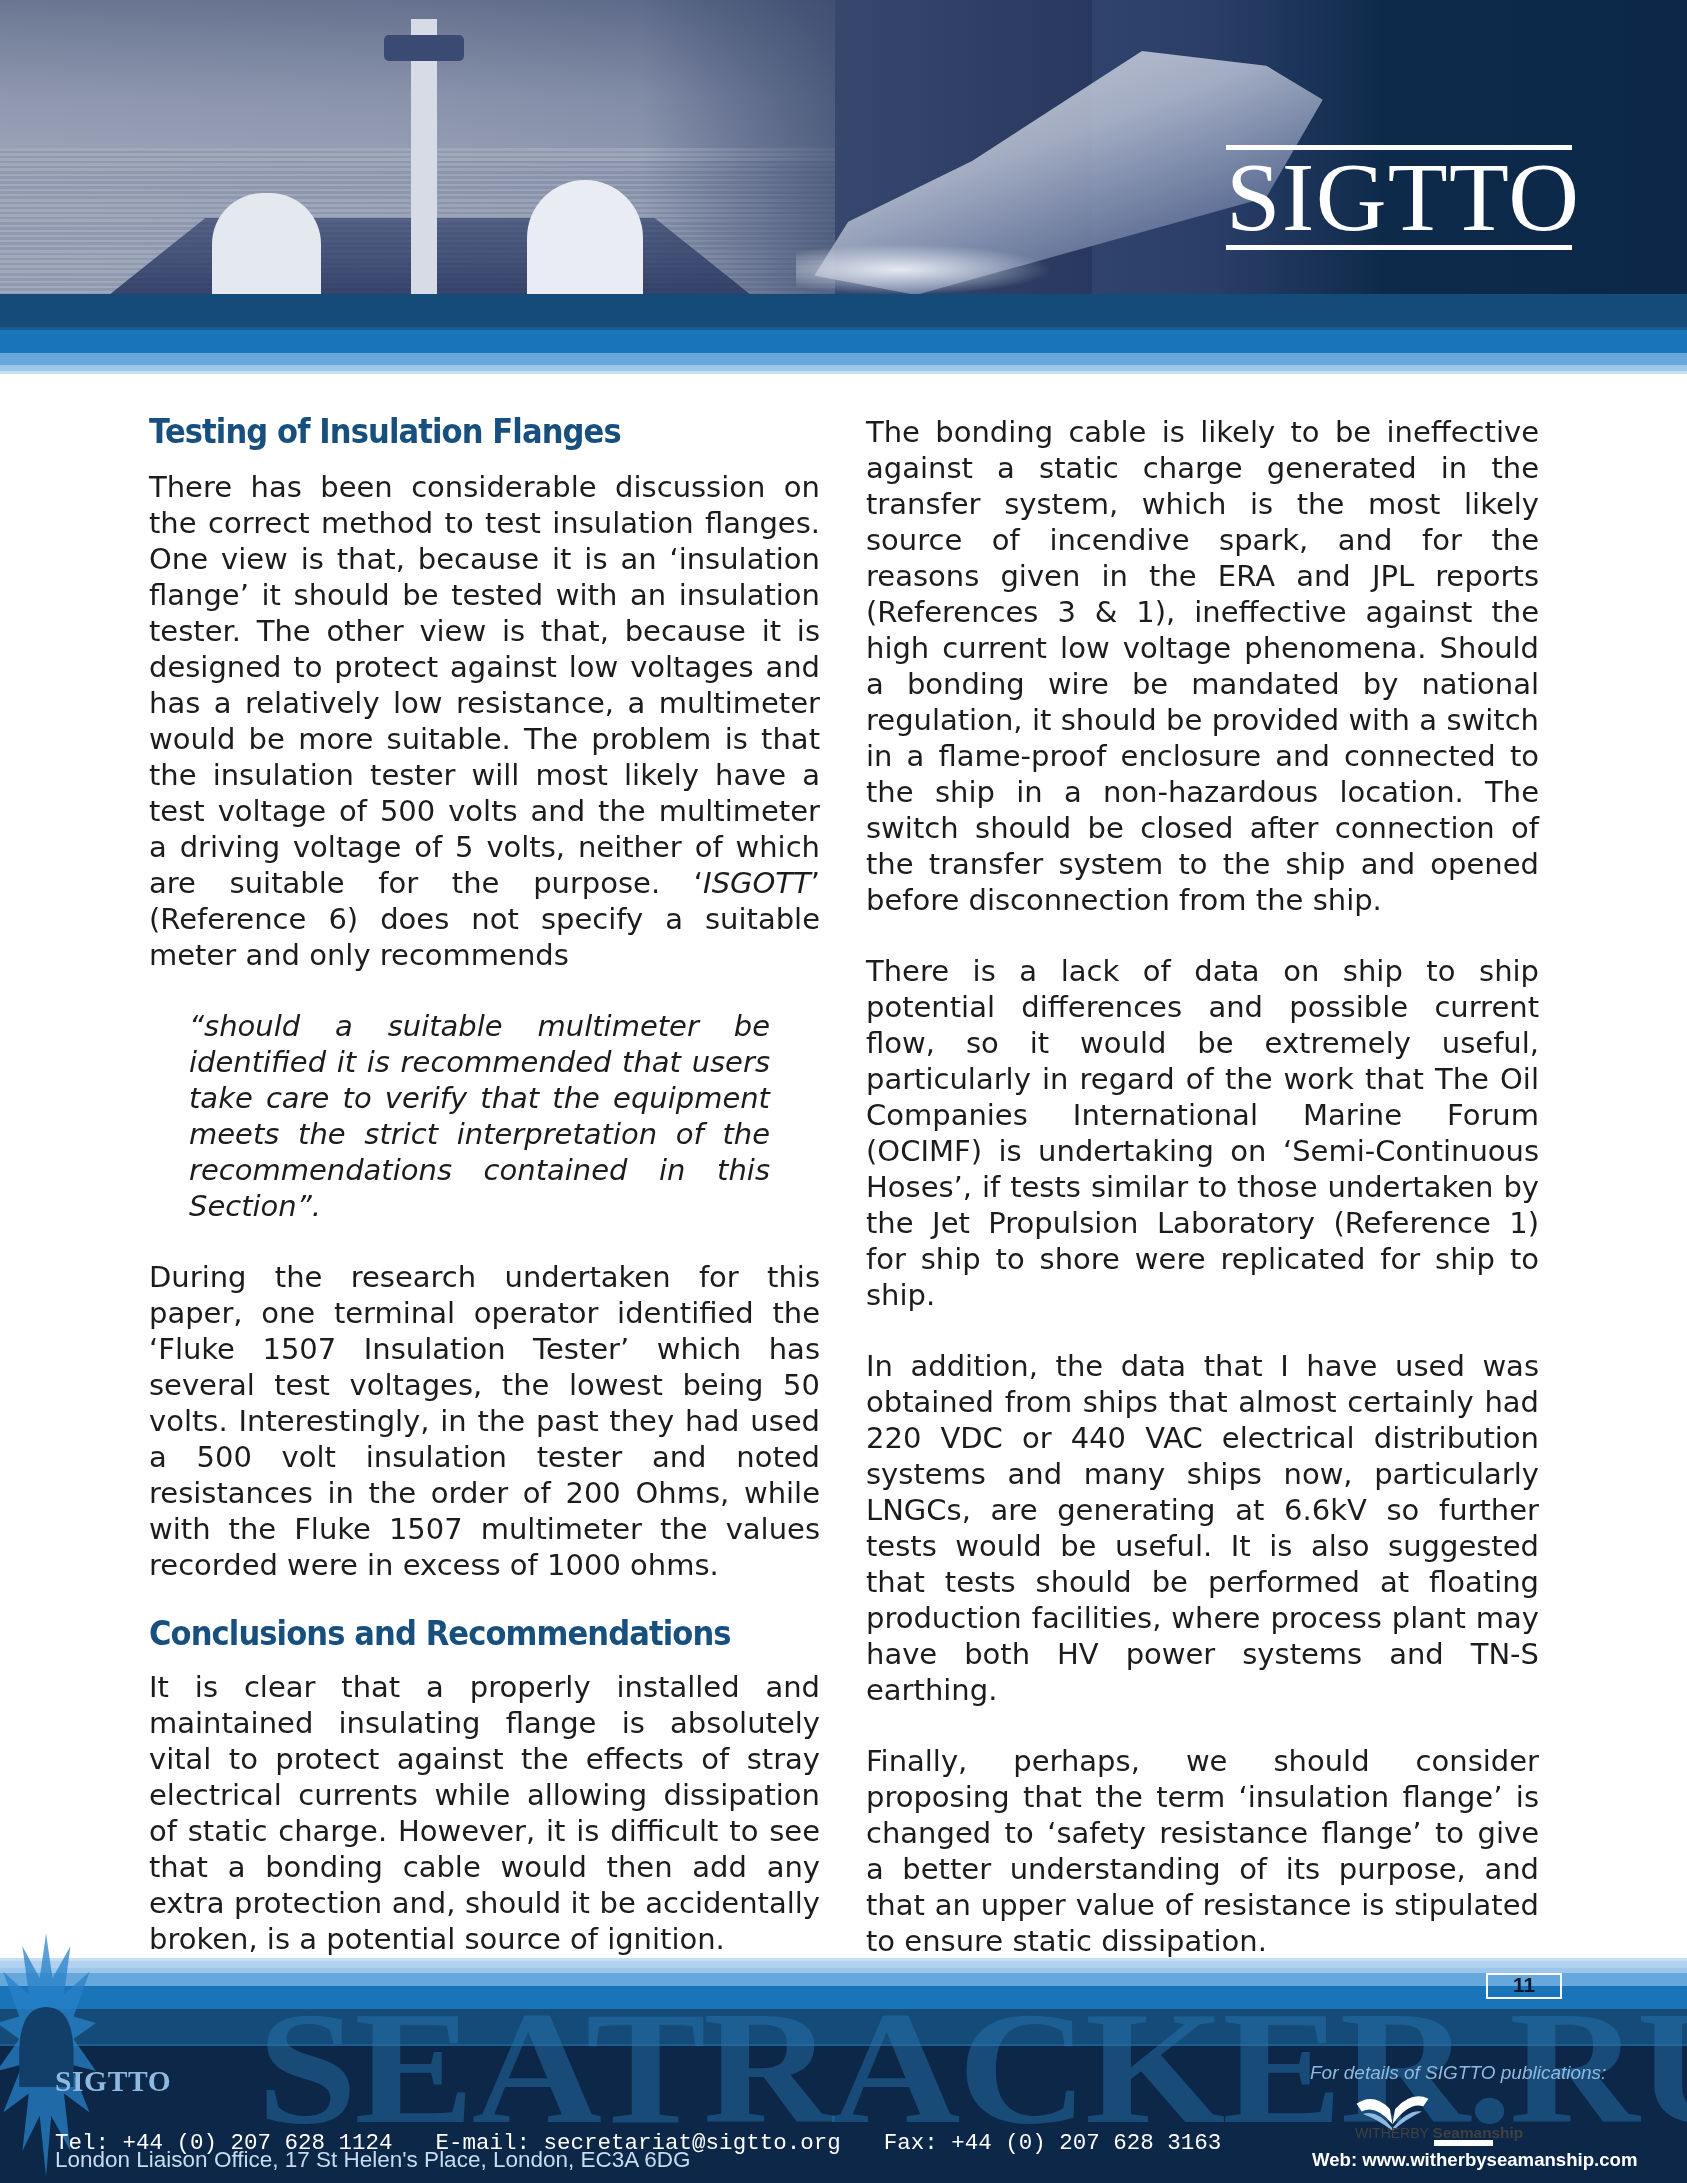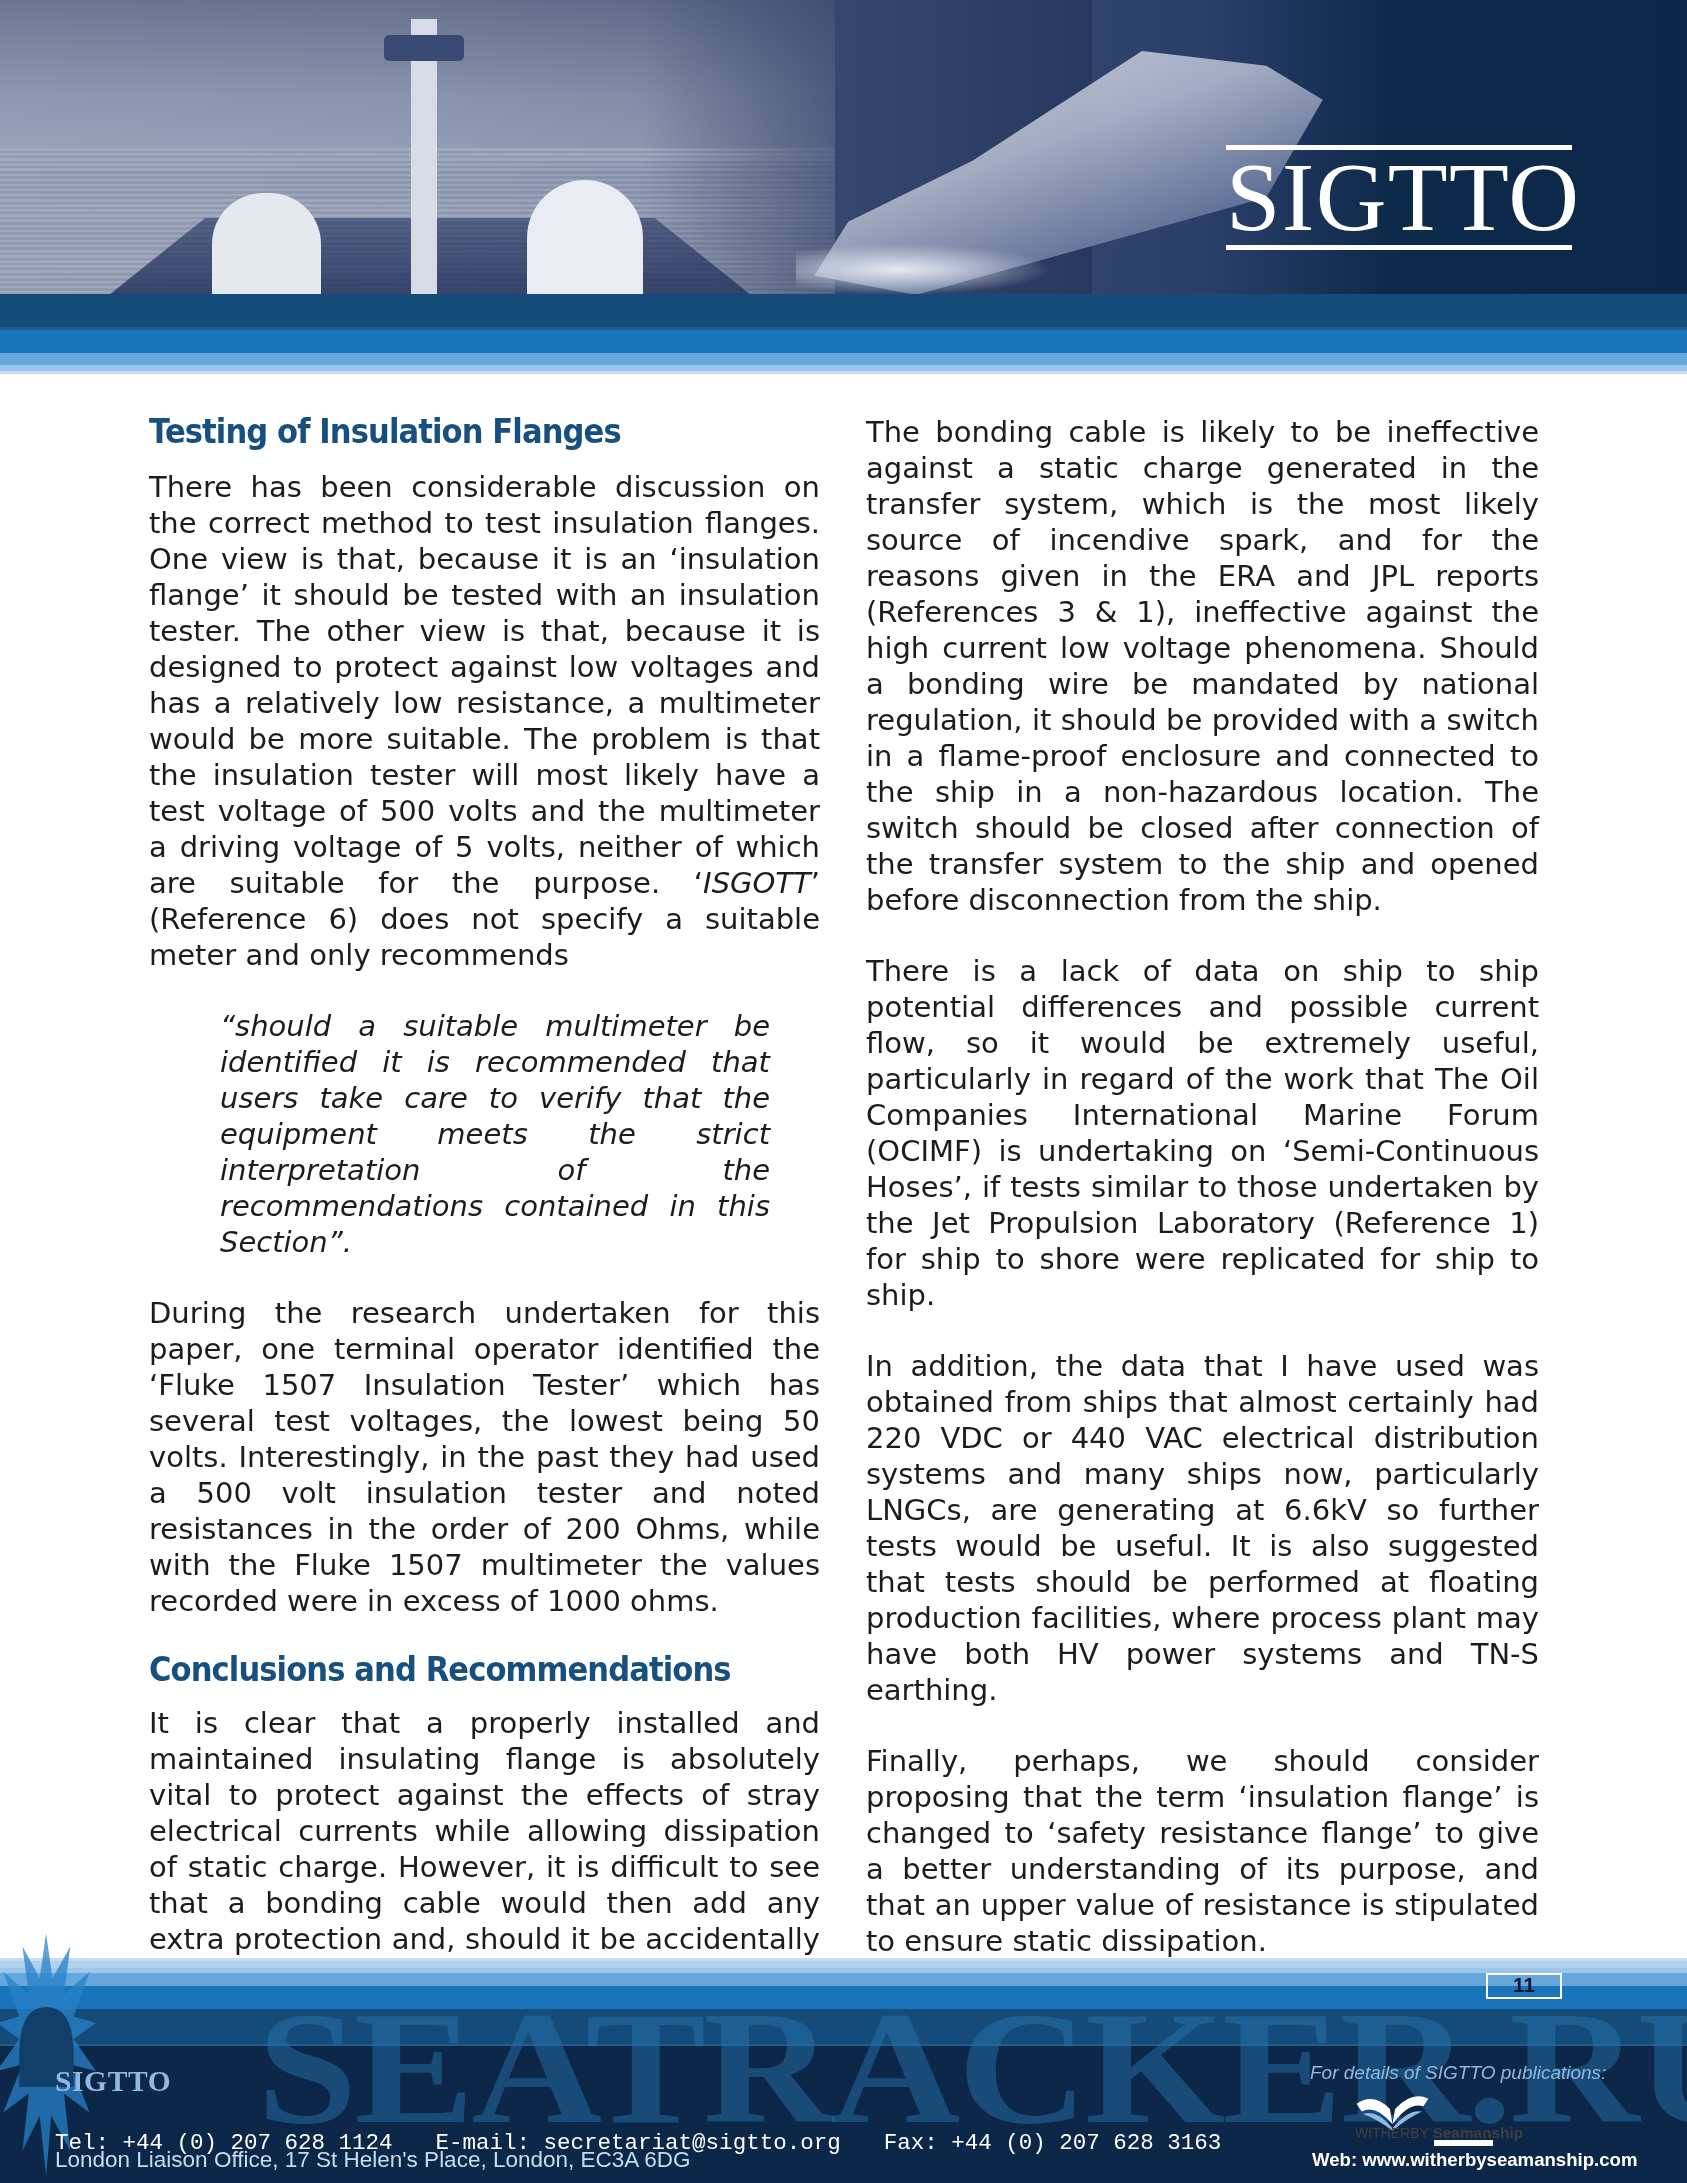--- a/index.html
+++ b/index.html
@@ -39,21 +39,21 @@
   
   .stripes-top { position: absolute; left: 0; top: 294px; width: 1687px; height: 80px; }
   .stripes-top div { width: 100%; }
 
   
   .col { position: absolute; top: 411px; width: 671px; font-size: 29px; line-height: 36px; color: #1c1c1c; }
   .col.left { left: 149px; }
   .col.right { left: 866px; top: 414px; width: 673px; }
   .col p { text-align: justify; text-align-last: left; hyphens: none; }
   .col h2 { font-size: 34px; line-height: 41px; font-weight: bold; color: #17507f; letter-spacing: -1px; transform: scaleX(.9); transform-origin: left; }
-  .col .quote { font-style: italic; margin-left: 71px; margin-right: 50px; }
+  .col .quote { font-style: italic; margin-left: 40px; margin-right: 50px; }
   .gap-h { height: 16.7px; }
   .gap-p { height: 35px; }
   .col p .it { font-style: italic; margin-top: 42px; }
 
   
   .footer { position: absolute; left: 0; top: 1958px; width: 1687px; height: 225px; overflow: hidden; background: #0c2747; }
   .footer .band { position: absolute; left: 0; width: 100%; }
   .sunburst { position: absolute; left: 0; top: 1933px; width: 96px; height: 244px; }
   .watermark { position: absolute; left: 257px; top: 1998px; font-family: "Liberation Serif", "DejaVu Serif", serif; font-weight: bold;
     font-size: 161px; line-height: 141px; color: rgba(40,120,180,.45); letter-spacing: -2.6px; transform: scaleX(1.12); transform-origin: left; white-space: nowrap; }

